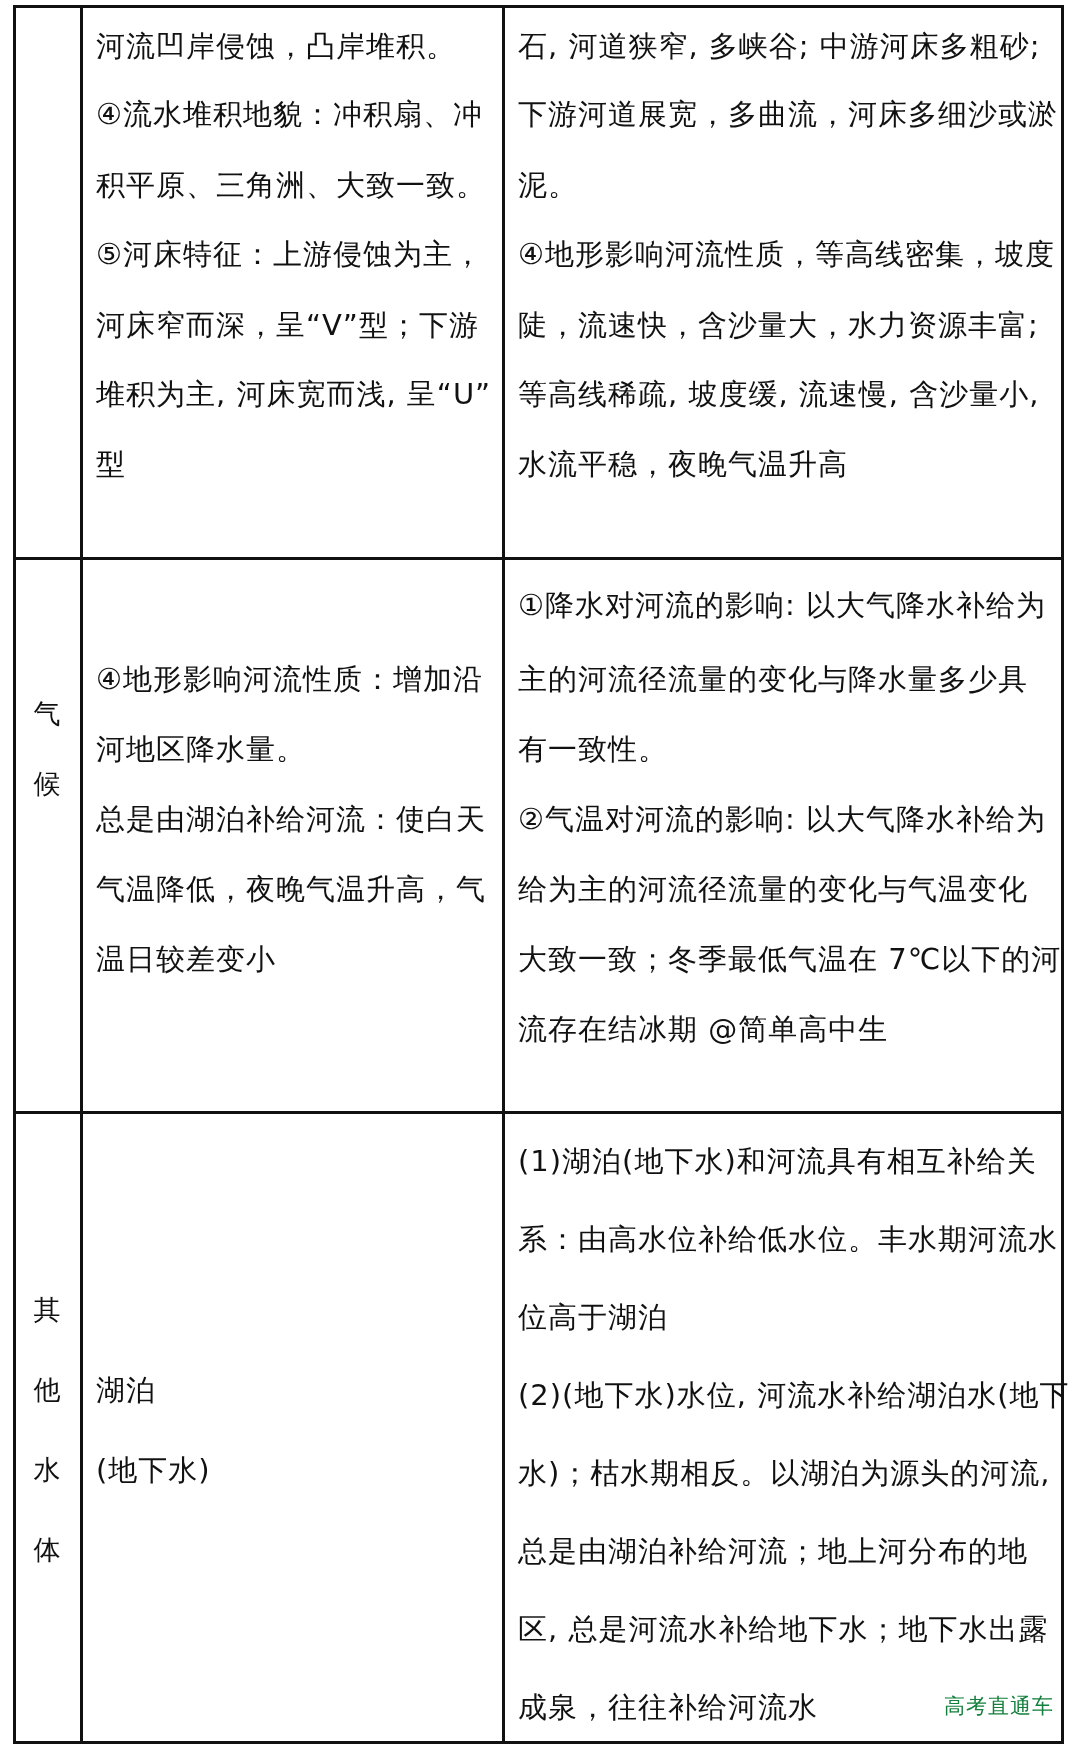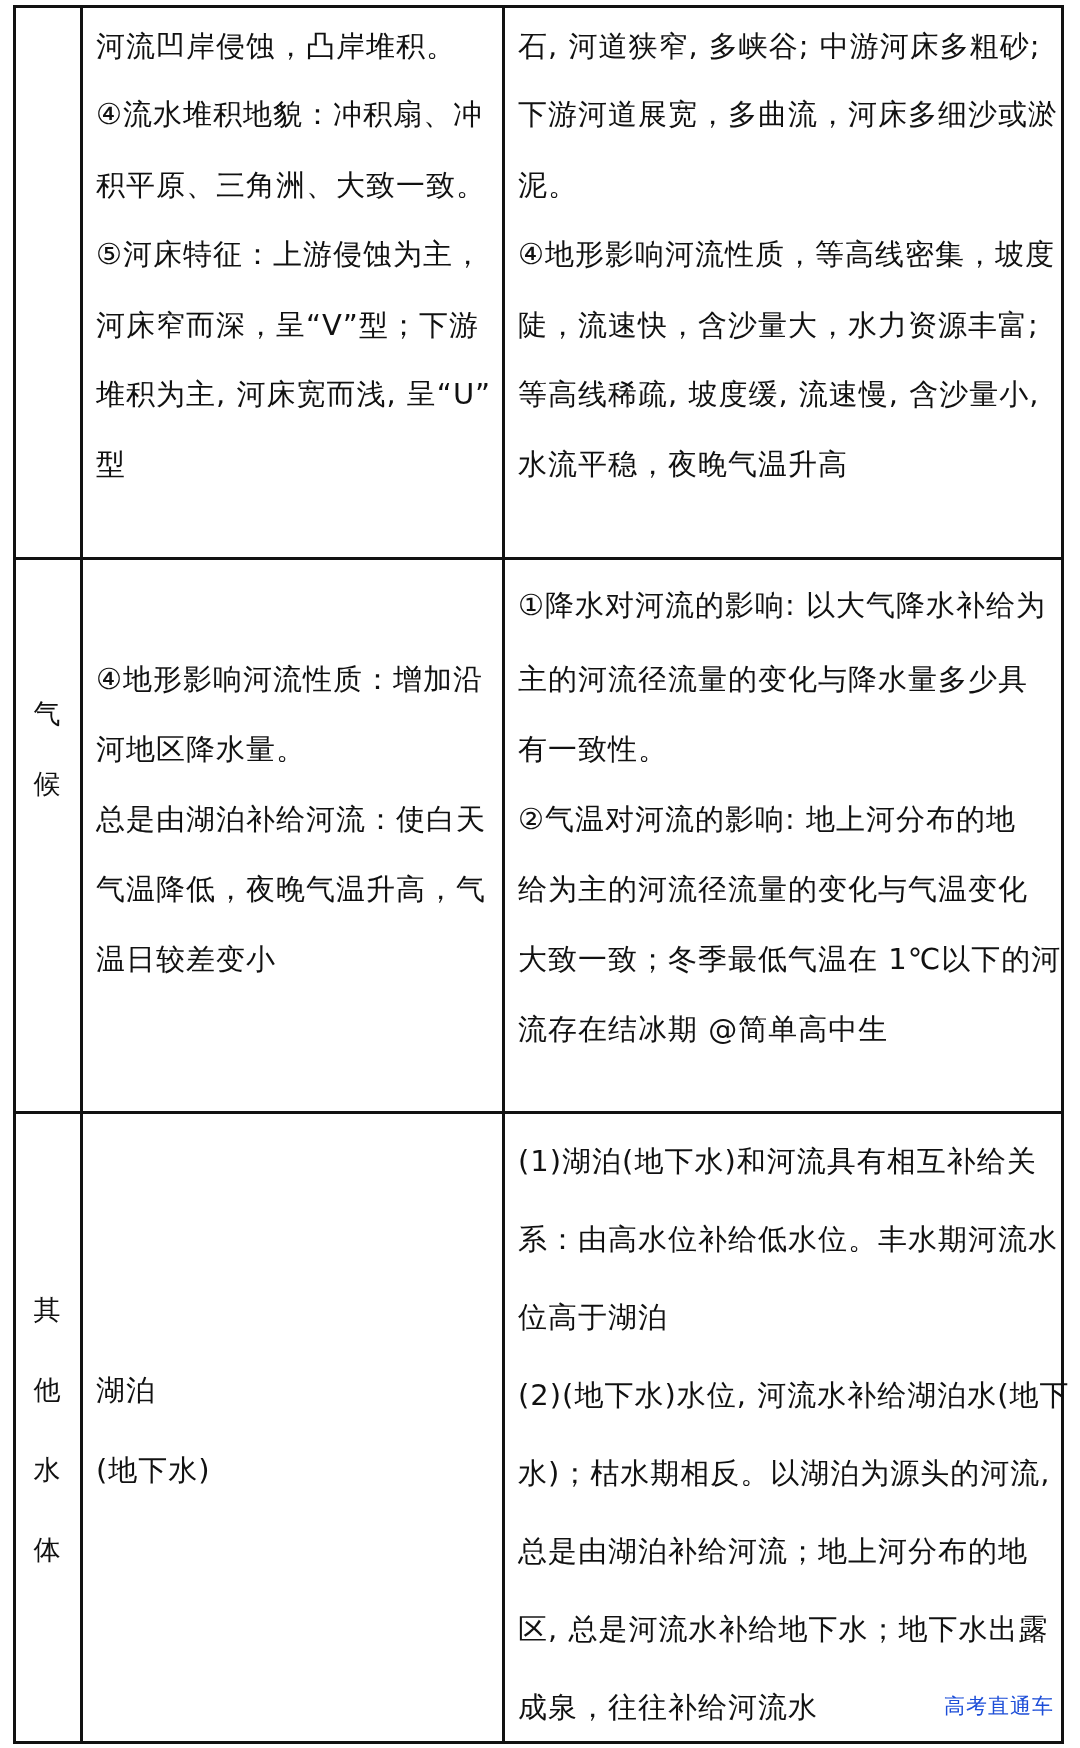--- a/index.html
+++ b/index.html
@@ -6,21 +6,21 @@
   body { width: 1080px; height: 1748px; position: relative; overflow: hidden;
          font-family: "DejaVu Sans", "Liberation Sans", sans-serif; color: #111; }
   .table { position: absolute; left: 13px; top: 5px; width: 1051px; height: 1739px;
            border: 3px solid #111; box-sizing: border-box; }
   .vline { position: absolute; top: 5px; width: 3px; height: 1739px; background: #111; }
   .hline { position: absolute; left: 13px; width: 1051px; height: 3px; background: #111; }
   .cell { position: absolute; box-sizing: border-box; }
   .line { position: absolute; left: 0; white-space: nowrap; font-size: 29px; line-height: 34px;
           letter-spacing: 1px; }
   .cat { position: absolute; font-size: 27px; line-height: 34px; width: 68px; text-align: center; }
-  .watermark { position: absolute; right: 26px; top: 1692px; font-size: 21px; color: #1d4ed8;
+  .watermark { position: absolute; right: 26px; top: 1692px; font-size: 21px; color: #15803d;
                letter-spacing: 1px; }
 </style>
 </head>
 <body>
 
 <div class="table"></div>
 <div class="vline" style="left:80px"></div>
 <div class="vline" style="left:502px"></div>
 <div class="hline" style="top:557px"></div>
 <div class="hline" style="top:1111px"></div>
@@ -54,23 +54,23 @@
     <div class="line" style="top:662px">④地形影响河流性质：增加沿</div>
     <div class="line" style="top:732px">河地区降水量。</div>
     <div class="line" style="top:802px">总是由湖泊补给河流：使白天</div>
     <div class="line" style="top:872px">气温降低，夜晚气温升高，气</div>
     <div class="line" style="top:942px">温日较差变小</div>
   </div>
   <div class="cell" style="left:518px; top:0;">
     <div class="line" style="top:588px">①降水对河流的影响: 以大气降水补给为</div>
     <div class="line" style="top:662px">主的河流径流量的变化与降水量多少具</div>
     <div class="line" style="top:732px">有一致性。</div>
-    <div class="line" style="top:802px">②气温对河流的影响: 地上河分布的地</div>
+    <div class="line" style="top:802px">②气温对河流的影响: 以大气降水补给为</div>
     <div class="line" style="top:872px">给为主的河流径流量的变化与气温变化</div>
-    <div class="line" style="top:942px">大致一致；冬季最低气温在 1℃以下的河</div>
+    <div class="line" style="top:942px">大致一致；冬季最低气温在 7℃以下的河</div>
     <div class="line" style="top:1012px">流存在结冰期  @简单高中生</div>
   </div>
 </div>
 
 <div class="cell">
   <div class="cat" style="left:13px; top:1293px">其</div>
   <div class="cat" style="left:13px; top:1373px">他</div>
   <div class="cat" style="left:13px; top:1453px">水</div>
   <div class="cat" style="left:13px; top:1533px">体</div>
 

